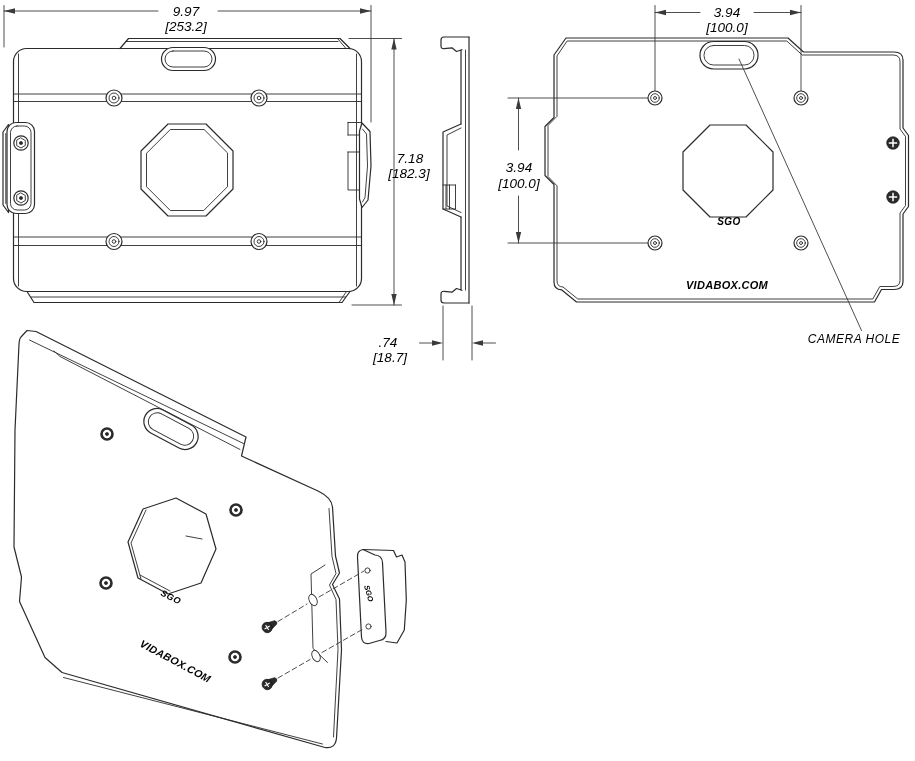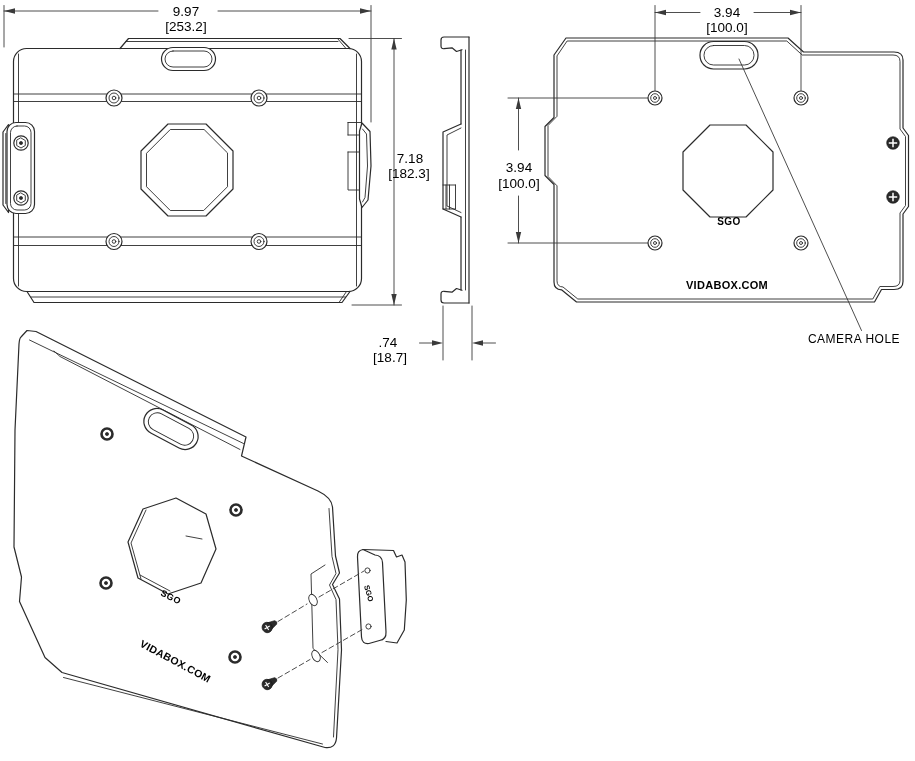--- a/index.html
+++ b/index.html
@@ -1,16 +1,16 @@
 <!DOCTYPE html>
 <html style="--line: #2b2b2b; --dim-line: #3a3a3a; --text: #000000; --background: #ffffff;"><head>
 <meta charset="utf-8">
 <style>
   html,body { margin:0; padding:0; background:var(--background,#fff); }
-  .canvas { width:915px; height:761px; position:relative; background:var(--background,#fff); overflow:hidden; }
+  .canvas { width:915px; height:761px; position:relative; background:var(--background,#fff); overflow:hidden;font-style:italic; }
   svg { display:block; }
   svg text { font-family:"Liberation Sans", sans-serif; fill:var(--text,#000); }
   .part  { fill:none; stroke:var(--line,#2b2b2b); stroke-width:1.2; stroke-linejoin:round; stroke-linecap:round; }
   .partf { fill:#ffffff; stroke:var(--line,#2b2b2b); stroke-width:1.2; stroke-linejoin:round; stroke-linecap:round; }
   .thin  { stroke-width:0.9; }
   .dim   { fill:none; stroke:var(--dim-line,#3a3a3a); stroke-width:0.9; stroke-linecap:round; }
   .arr   { fill:var(--dim-line,#3a3a3a); stroke:none; }
   .dtxt  { font-size:13.5px; }
   .ctxt  { font-size:12px; letter-spacing:0.5px; }
   .brand { font-weight:bold; }

